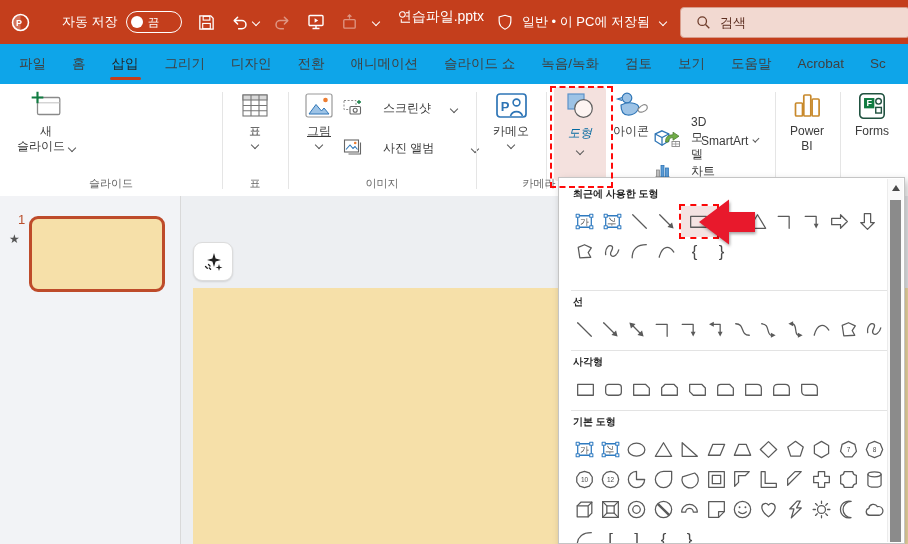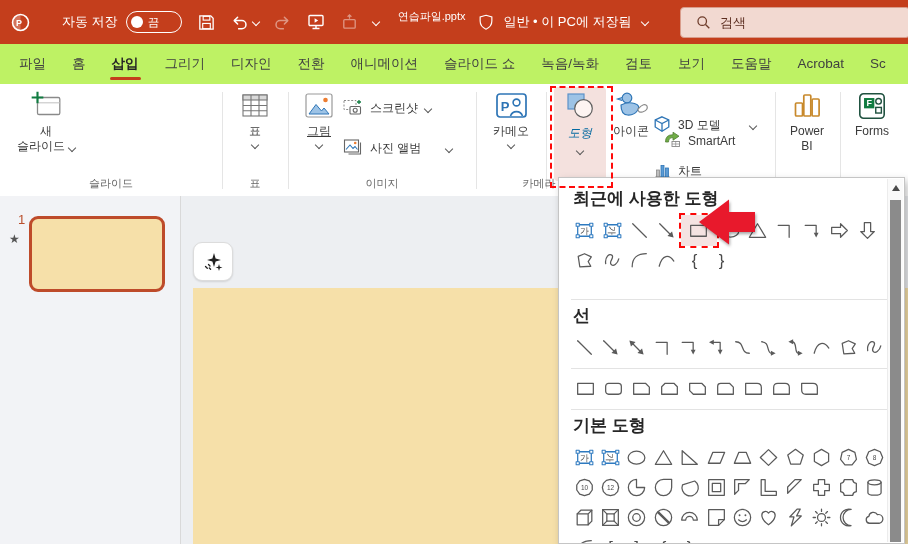--- a/index.html
+++ b/index.html
@@ -12,40 +12,40 @@
   .tb-item{display:flex;align-items:center;flex:none;}
   #autosave-toggle{width:46px;height:20px;border:1.5px solid #fff;border-radius:11px;
        display:flex;align-items:center;padding:0 4px;gap:5px;margin:0 8px;}
   #autosave-knob{width:12px;height:12px;border-radius:50%;background:#fff;}
   #autosave-state{font-size:11.5px;}
   .tb-ic{margin:0 7px;display:flex;align-items:center;}
   .dim{opacity:.45;}
   .cv{width:5px;height:5px;border-right:1.4px solid #5a5a5a;border-bottom:1.4px solid #5a5a5a;
       transform:rotate(45deg);display:inline-block;}
   .cv.w{border-color:#fff;}
-  #filename{margin:0 10px 11px 12px;font-size:11px;}
+  #filename{margin:0 10px 11px 12px;font-size:14px;}
   #doc-status{margin:0 6px;}
   #search-box{position:absolute;left:680px;top:7px;width:228px;height:29px;background:#F2D9D1;
       border:1px solid #D99C8B;border-radius:4px;display:flex;align-items:center;color:#5C2E20;}
   #search-box svg{margin:0 8px 0 14px;}
   
-  #tabs{position:absolute;left:0;top:44px;width:908px;height:40px;background:#bef264;
+  #tabs{position:absolute;left:0;top:44px;width:908px;height:40px;background:#0ea5e9;
         display:flex;align-items:flex-end;padding-left:6px;box-sizing:border-box;white-space:nowrap;}
   .tab{padding:0 13px;font-size:13.5px;color:#404040;position:relative;line-height:40px;flex:none;}
-  .tab.active{font-weight:bold;color:#252525;}
+  .tab.active{font-weight:normal;color:#252525;}
   .tab.active::after{content:"";position:absolute;left:11px;right:11px;bottom:4px;height:3px;
         border-radius:2px;background:#C43E1C;}
   
   #ribbon{position:absolute;left:0;top:84px;width:908px;height:112px;background:#fff;
           border-bottom:1px solid #D6D6D6;box-shadow:0 1px 2px rgba(0,0,0,.05);}
   .rb-big{position:absolute;top:4px;display:flex;flex-direction:column;align-items:center;
           font-size:12px;color:#3b3b3b;text-align:center;line-height:15px;}
   .rb-big .ic{height:36px;display:flex;align-items:center;}
   .rb-big .cv{margin-top:3px;}
-  .rb-small{position:absolute;display:flex;align-items:center;font-size:12px;color:#3b3b3b;gap:7px;}
+  .rb-small{position:absolute;display:flex;align-items:center;font-size:12px;color:#3b3b3b;gap:20px;}
   .rb-div{position:absolute;top:8px;height:97px;width:1px;background:#E5E5E5;}
   .rb-grp{position:absolute;top:92px;font-size:11px;color:#696969;text-align:center;}
   #shape-btn{position:absolute;left:554px;top:3px;width:52px;height:94px;background:#F4E1DE;
       border-radius:4px;display:flex;flex-direction:column;align-items:center;font-size:12px;color:#0369a1;font-style:italic;}
   #shape-btn .ic{height:38px;display:flex;align-items:center;}
   #shape-dash{position:absolute;left:550px;top:86px;width:59px;height:98px;
       border:2.5px dashed #FF0A0A;z-index:72;pointer-events:none;}
   
   #thumbs{position:absolute;left:0;top:196px;width:181px;height:348px;background:#F2F3F6;
           border-right:1px solid #D9D9D9;box-sizing:border-box;}
@@ -56,21 +56,21 @@
   
   #canvas{position:absolute;left:181px;top:196px;width:727px;height:348px;background:#EDEFF2;}
   #designer-btn{position:absolute;left:12px;top:46px;width:38px;height:37px;background:#fff;
       border:1px solid #DCDCDC;border-radius:9px;display:flex;align-items:center;justify-content:center;
       box-shadow:0 1px 2px rgba(0,0,0,.12);}
   #slide-canvas{position:absolute;left:12px;top:92px;width:715px;height:256px;background:#F6E0A9;}
   
   #shapes-menu{position:absolute;left:558px;top:177px;width:347px;height:367px;background:#fff;
       border:1px solid #C5C5C5;box-shadow:3px 4px 8px rgba(0,0,0,.25);z-index:50;
       box-sizing:border-box;padding:6px 0 0 12px;overflow:hidden;}
-  .sec-title{font-size:17px;font-weight:bold;color:#262626;margin:3px 0 5px 2px;}
+  .sec-title{font-size:10px;font-weight:bold;color:#262626;margin:3px 0 5px 2px;}
   .srow{display:flex;align-items:center;height:30px;}
   .cell{width:27.4px;height:30px;flex:none;display:flex;align-items:center;justify-content:center;}
   .srow.c12 .cell{width:26.4px;}
   .srow.c9 .cell{width:28px;}
   .cell.hl{width:36px;height:31px;background:#F4E3E2;outline:2.5px dashed #FB0707;outline-offset:0;}
   .sdiv{height:1px;background:#E3E3E3;margin:6px 16px 4px 0;}
   svg.shp{width:23px;height:23px;}
   svg.shp path,svg.shp rect,svg.shp circle,svg.shp ellipse,svg.shp polygon,svg.shp polyline{
       fill:none;stroke:#5a5a5a;stroke-width:1.2;stroke-linejoin:round;stroke-linecap:round;}
   svg.shp .f{fill:#5a5a5a;stroke:none;}
@@ -548,20 +548,21 @@
             <polygon points="5,7 11,4.5 17.5,7.5 14.5,12 17,16.5 6.5,17"></polygon>
           </svg>
         </span>
         <span class="cell">
           <svg class="shp" viewBox="0 0 22 22">
             <path d="M4.5 14 C3.5 8 8 3.5 10.5 6 C13 8.5 7.5 11.5 9.5 14.5 C11.5 17.5 16 14 17 9.5"></path>
           </svg>
         </span>
       </div>
     <div class="sdiv"></div>
+    <div class="sec-title">사각형</div>
     <div class="srow c9" style="margin-bottom:6px;">
         <span class="cell">
           <svg class="shp" viewBox="0 0 22 22">
             <rect x="3.5" y="6" width="15" height="10.5"></rect>
           </svg>
         </span>
         <span class="cell">
           <svg class="shp" viewBox="0 0 22 22">
             <rect x="3.5" y="6" width="15" height="10.5" rx="2.8"></rect>
           </svg>

